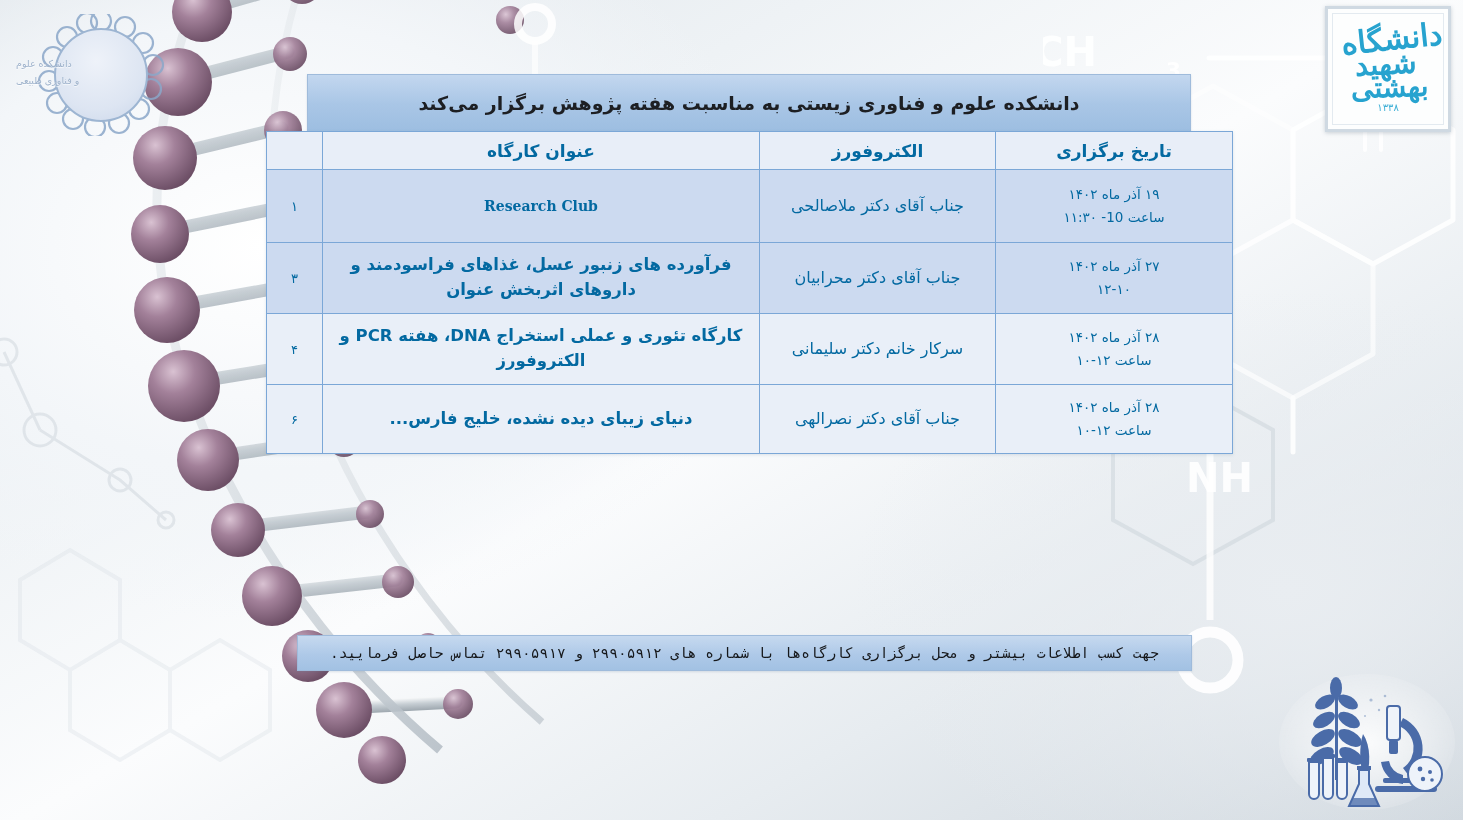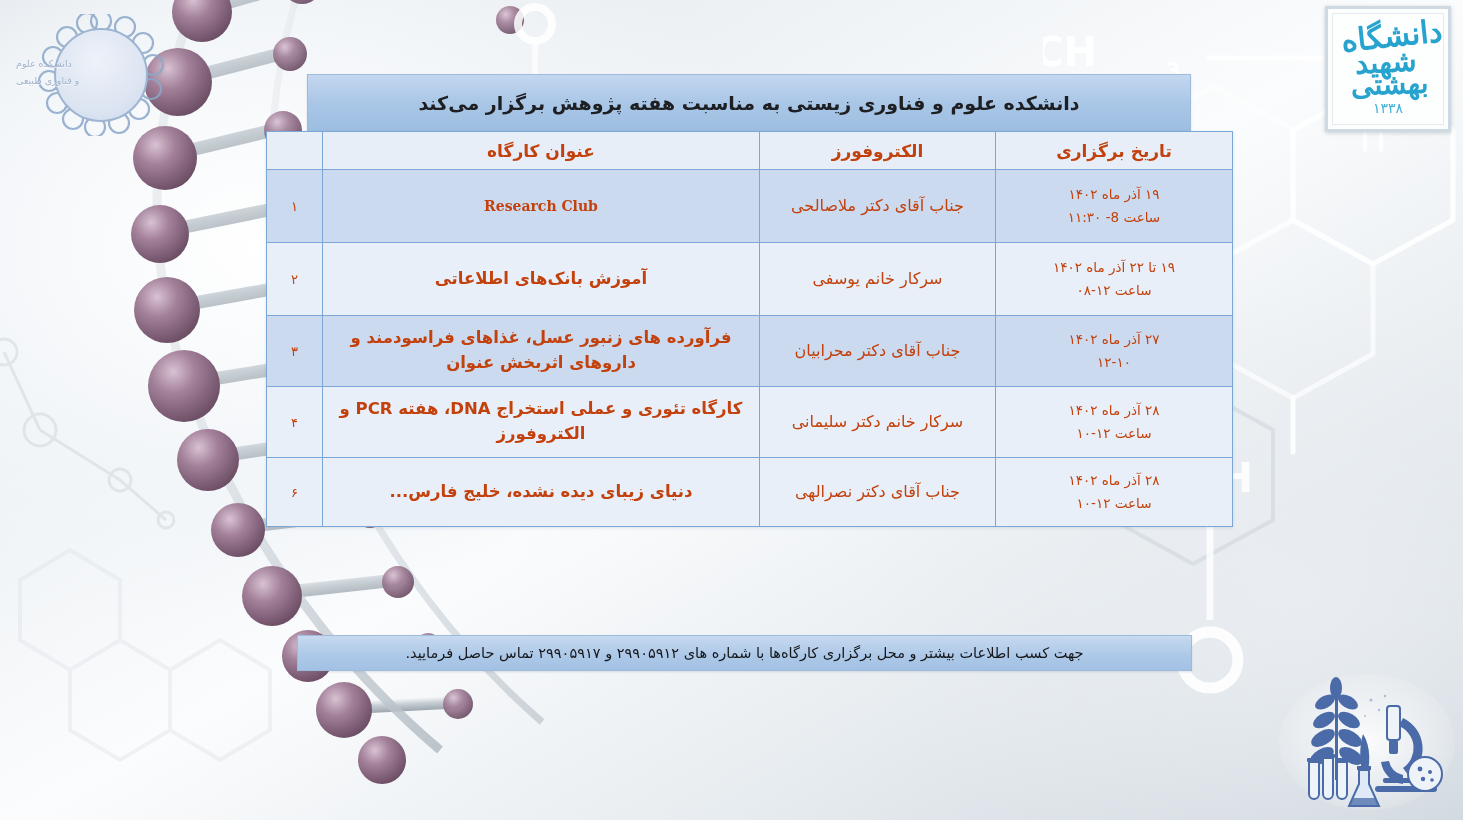--- a/index.html
+++ b/index.html
@@ -66,21 +66,21 @@
   .uni-line {
     color: #27a3cf;
     font-family: "DejaVu Serif", "Liberation Serif", serif;
     font-weight: 700;
     line-height: .92;
     white-space: nowrap;
   }
   .uni-l1 { font-size: 31px; transform: rotate(-6deg) translateX(4px); letter-spacing: -1px; }
   .uni-l2 { font-size: 29px; transform: rotate(-3deg) translateX(-2px); margin-top: -2px; }
   .uni-l3 { font-size: 28px; transform: rotate(-2deg) translateX(2px); margin-top: -3px; }
-  .uni-year { font-size: 14px; color: #3fb0d6; margin-top: 2px; letter-spacing: 1px; text-align: right; }
+  .uni-year { font-size: 10px; color: #3fb0d6; margin-top: 2px; letter-spacing: 1px; text-align: right; }
 
   
   .biotech-art { position: absolute; right: 8px; bottom: 4px; width: 180px; height: 150px; }
 
   
   .header-banner {
     position: absolute;
     left: 307px; top: 58px;
     width: 884px; height: 58px;
     background: linear-gradient(180deg, #c3d7ef 0%, #a9c6e6 52%, #9dbee1 100%);
@@ -104,21 +104,21 @@
     border-collapse: collapse;
     table-layout: fixed;
     border: 1px solid #6f9ed4;
     box-shadow: 0 1px 3px rgba(90,120,150,.18);
   }
   .wk-table td, .wk-table th {
     border: 1px solid #7ba7d7;
     padding: 5px 8px;
     text-align: center;
     vertical-align: middle;
-    color: #c2410c;
+    color: #0369a1;
   }
   .col-index { width: 56px; }
   .col-title { width: 437px; }
   .col-host  { width: 236px; }
   .col-date  { width: 237px; }
 
   thead th {
     background: #e8eef8;
     height: 38px;
     font-size: 17px;
@@ -160,20 +160,21 @@
     width: 895px; height: 36px;
     background: linear-gradient(180deg, #c6d9ef 0%, #aec9e8 55%, #a2c1e3 100%);
     border: 1px solid #9fbbdb;
     display: flex; align-items: center; justify-content: center;
     box-shadow: 0 1px 2px rgba(90,120,150,.2);
   }
   .footer-banner span {
     font-size: 14.5px;
     font-weight: 400;
     color: #15171a;
+    font-family: Liberation Mono, monospace;
   }
 </style>
 </head>
 <body>
 
 <div id="poster">
 
   <div class="bg-layer">
 
     <svg class="dna-svg" viewBox="0 0 640 900">
@@ -435,31 +436,24 @@
       <tr>
         <th>تاریخ برگزاری</th>
         <th>الکتروفورز</th>
         <th>عنوان کارگاه</th>
         <th></th>
       </tr>
     </thead>
     <tbody id="table-body">
         <tr class="row-odd h-tall">
           <td class="cell-date">۱۹ آذر ماه ۱۴۰۲
-ساعت 8- ۱۱:۳۰</td>
+ساعت 10- ۱۱:۳۰</td>
           <td class="cell-host">جناب آقای دکتر ملاصالحی</td>
           <td class="cell-title latin">Research Club</td>
           <td class="cell-index">۱</td>
-        </tr>
-        <tr class="row-even h-tall">
-          <td class="cell-date">۱۹ تا ۲۲ آذر ماه ۱۴۰۲
-ساعت ۱۲-۰۸</td>
-          <td class="cell-host">سرکار خانم یوسفی</td>
-          <td class="cell-title">آموزش بانک‌های اطلاعاتی</td>
-          <td class="cell-index">۲</td>
         </tr>
         <tr class="row-odd h-mid">
           <td class="cell-date">۲۷ آذر ماه ۱۴۰۲
 ۱۲-۱۰</td>
           <td class="cell-host">جناب آقای دکتر محرابیان</td>
           <td class="cell-title">فرآورده های زنبور عسل، غذاهای فراسودمند و داروهای اثربخش عنوان</td>
           <td class="cell-index">۳</td>
         </tr>
         <tr class="row-even h-mid">
           <td class="cell-date">۲۸ آذر ماه ۱۴۰۲

